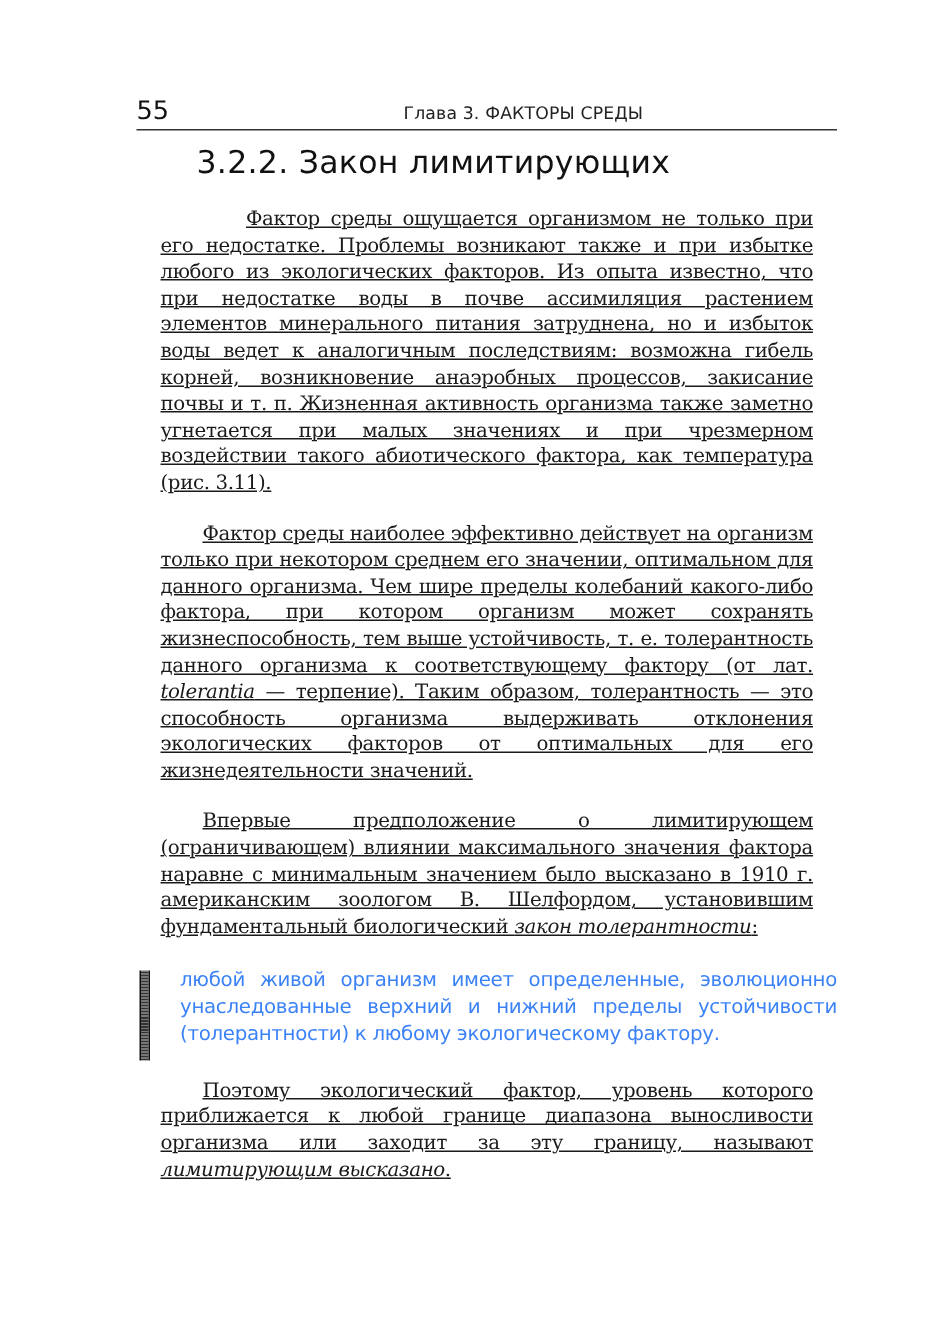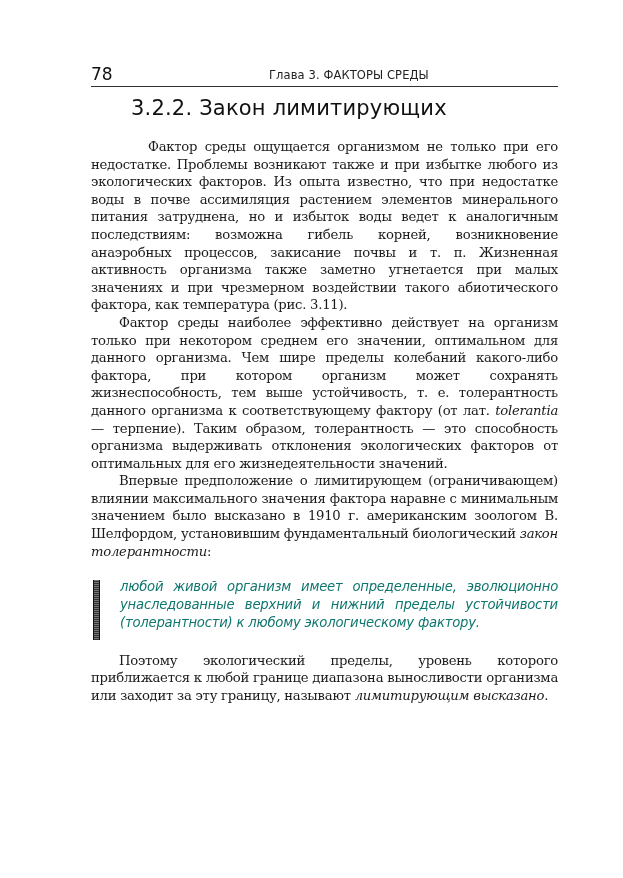--- a/index.html
+++ b/index.html
@@ -54,40 +54,40 @@
     .body {
       margin-top: 16px;
       font-family: "DejaVu Serif", serif;
       font-size: 13.2px;
       line-height: 17.6px;
       text-align: justify;
       color: #1a1a1a;
       letter-spacing: -0.25px;
     }
     .body p {
-      margin: 0;
+      margin: 16px;
       text-indent: 28px;
+      text-decoration: underline;
     }
     .body p.first {
       text-indent: 57px;
     }
     .body em {
       font-style: italic;
     }
     .quote {
       position: relative;
       margin: 18px 0 20px 0;
       padding-left: 29px;
       font-family: "DejaVu Sans", sans-serif;
       font-size: 13.2px;
       line-height: 17.8px;
       text-align: justify;
-      color: #0f766e;
+      color: #3b82f6;
       letter-spacing: -0.2px;
-      font-style: italic;
     }
     .quote-bar {
       position: absolute;
       left: 2px;
       top: 2px;
       bottom: -8px;
       width: 5px;
       background: repeating-linear-gradient(
         0deg,
         #333 0px,
@@ -98,21 +98,21 @@
       border-left: 1px solid #111;
       border-right: 1px solid #111;
     }
   </style>
 </head>
 <body>
 
 <div class="page">
 
   <div class="running-head">
-    <span class="page-number">78</span>
+    <span class="page-number">55</span>
     <span class="chapter-title">Глава 3. ФАКТОРЫ СРЕДЫ</span>
   </div>
 
   <h2 class="section-title">
     <span>3.2.2. Закон лимитирующих</span><br>
   </h2>
 
   <div class="body">
     <p class="first">Фактор среды ощущается организмом не только при его недостатке. Проблемы возникают также и при избытке любого из экологических факторов. Из опыта известно, что при недостатке воды в почве ассимиляция растением элементов минерального питания затруднена, но и избыток воды ведет к аналогичным последствиям: возможна гибель корней, возникновение анаэробных процессов, закисание почвы и т. п. Жизненная активность организма также заметно угнетается при малых значениях и при чрезмерном воздействии такого абиотического фактора, как температура (рис. 3.11).</p>
 
@@ -122,16 +122,16 @@
   </div>
 
   <div class="quote">
     <span class="quote-bar"></span>
     <span>любой живой организм имеет определенные, эволюционно унаследованные верхний и нижний пределы устойчивости (толерантности) к любому экологическому фактору.</span>
   </div>
 
 
 
   <div class="body" style="margin-top:0">
-    <p><span>Поэтому экологический пределы, уровень которого приближается к любой границе диапазона выносливости организма или заходит за эту границу, называют </span><em>лимитирующим высказано</em><span>.</span></p>
+    <p><span>Поэтому экологический фактор, уровень которого приближается к любой границе диапазона выносливости организма или заходит за эту границу, называют </span><em>лимитирующим высказано</em><span>.</span></p>
   </div>
 
 </div>
 
 </body></html>

